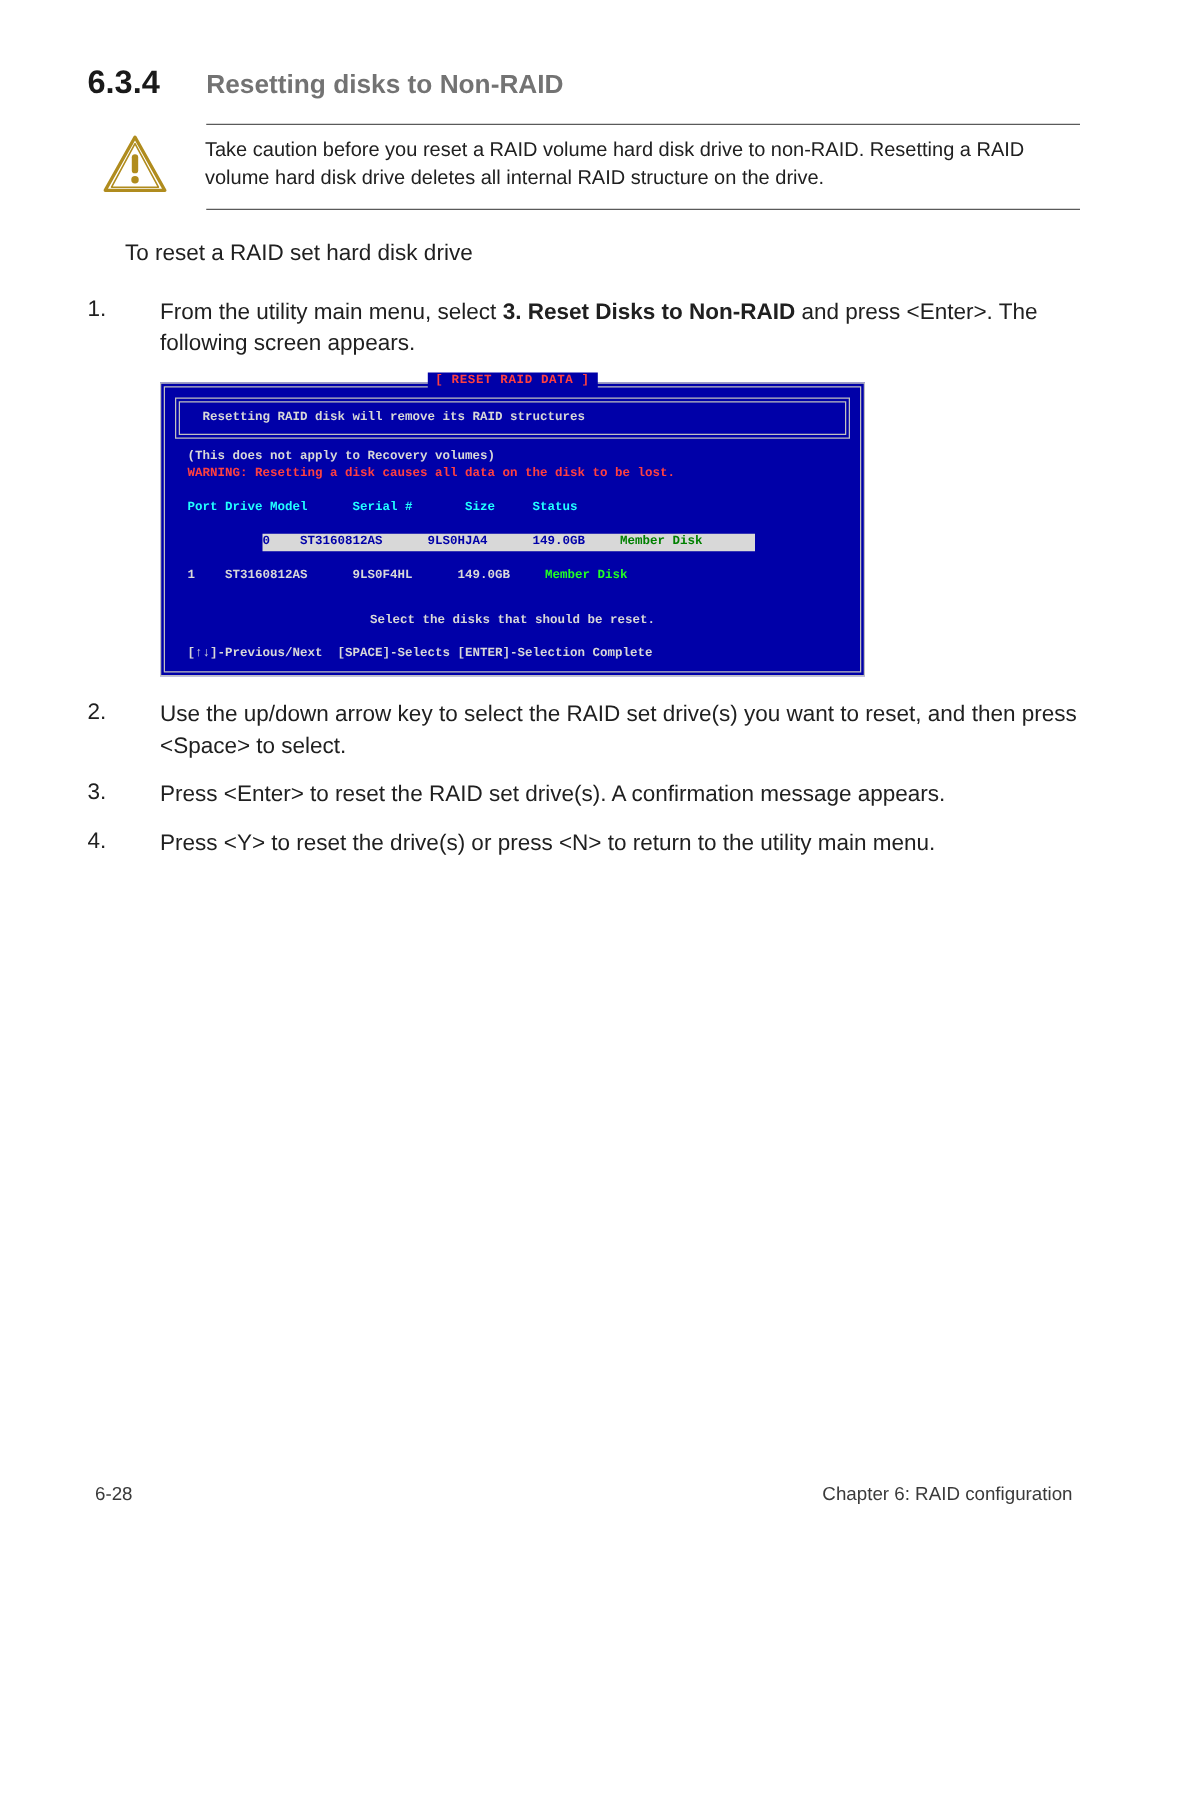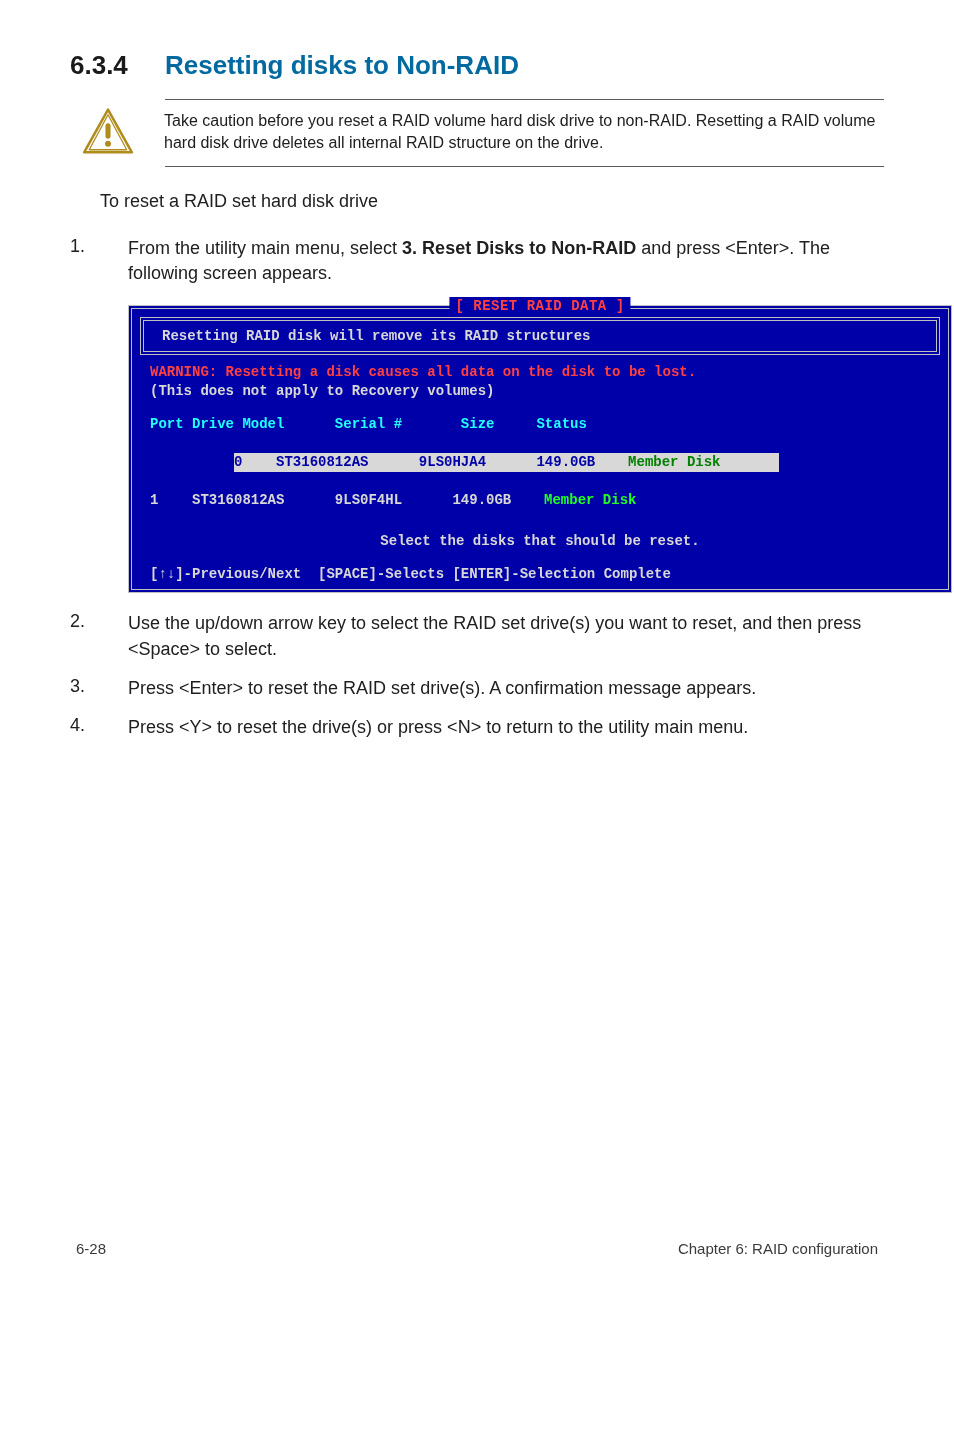--- a/index.html
+++ b/index.html
@@ -4,38 +4,38 @@
 <style>
   html, body {
     margin: 0;
     padding: 0;
     background: #ffffff;
     font-family: Arial, Helvetica, sans-serif;
     color: #202020;
     width: 954px;
   }
   .page {
-    padding: 50px 70px 40px 70px;
+    padding: 50px 90px 40px 70px;
     box-sizing: border-box;
   }
   .heading-row {
     display: flex;
     align-items: baseline;
     margin-bottom: 18px;
   }
   .heading-num {
     font-size: 26px;
     font-weight: bold;
     color: #1a1a1a;
     width: 95px;
   }
   .heading-title {
-    font-size: 26px;
+    font-size: 21px;
     font-weight: bold;
-    color: #0369a1;
+    color: #737373;
   }
   .separator {
     border: none;
     border-top: 1px solid #5a5a5a;
     margin: 0 0 0 95px;
   }
   .caution-block {
     display: flex;
     align-items: flex-start;
     padding-top: 8px;
@@ -75,24 +75,24 @@
     font-size: 18px;
   }
   ol.main-list > li > .li-body {
     font-size: 18px;
     line-height: 1.4;
   }
   .screenshot-wrap {
     margin: 18px 0 18px 58px;
   }
   .bios-box {
-    width: 824px;
+    width: 564px;
     background: #0000a8;
     font-family: "Courier New", monospace;
-    font-size: 14px;
+    font-size: 10px;
     line-height: 1.35;
     font-weight: bold;
     position: relative;
     padding: 0;
     border: 4px double #c0c0c0;
     box-sizing: border-box;
   }
   .bios-heading {
     position: absolute;
     top: -12px;
@@ -176,22 +176,22 @@
 
   <div class="screenshot-wrap">
     <div class="bios-box">
       <span class="bios-heading">[ RESET RAID DATA ]</span>
 
       <div class="bios-inner">
         <div class="bios-row">Resetting RAID disk will remove its RAID structures</div>
       </div>
 
       <div class="bios-section">
+        <div class="bios-row">(This does not apply to Recovery volumes)</div>
         <div class="bios-row red-text">WARNING: Resetting a disk causes all data on the disk to be lost.</div>
-        <div class="bios-row">(This does not apply to Recovery volumes)</div>
         <div class="bios-row" style="height:14px;"></div>
         <div class="bios-row cyan-text">Port Drive Model      Serial #       Size     Status</div>
         <div class="bios-row">
           <span class="bios-highlight"><span>0    ST3160812AS      9LS0HJA4      149.0GB  </span><span class="green-text">Member Disk       </span></span>
         </div>
         <div class="bios-row"><span>1    ST3160812AS      9LS0F4HL      149.0GB  </span><span class="green-text">Member Disk</span></div>
         <div class="bios-row" style="height:22px;"></div>
         <div class="bios-row center">Select the disks that should be reset.</div>
         <div class="bios-row" style="height:14px;"></div>
         <div class="bios-row">[↑↓]-Previous/Next  [SPACE]-Selects [ENTER]-Selection Complete</div>

